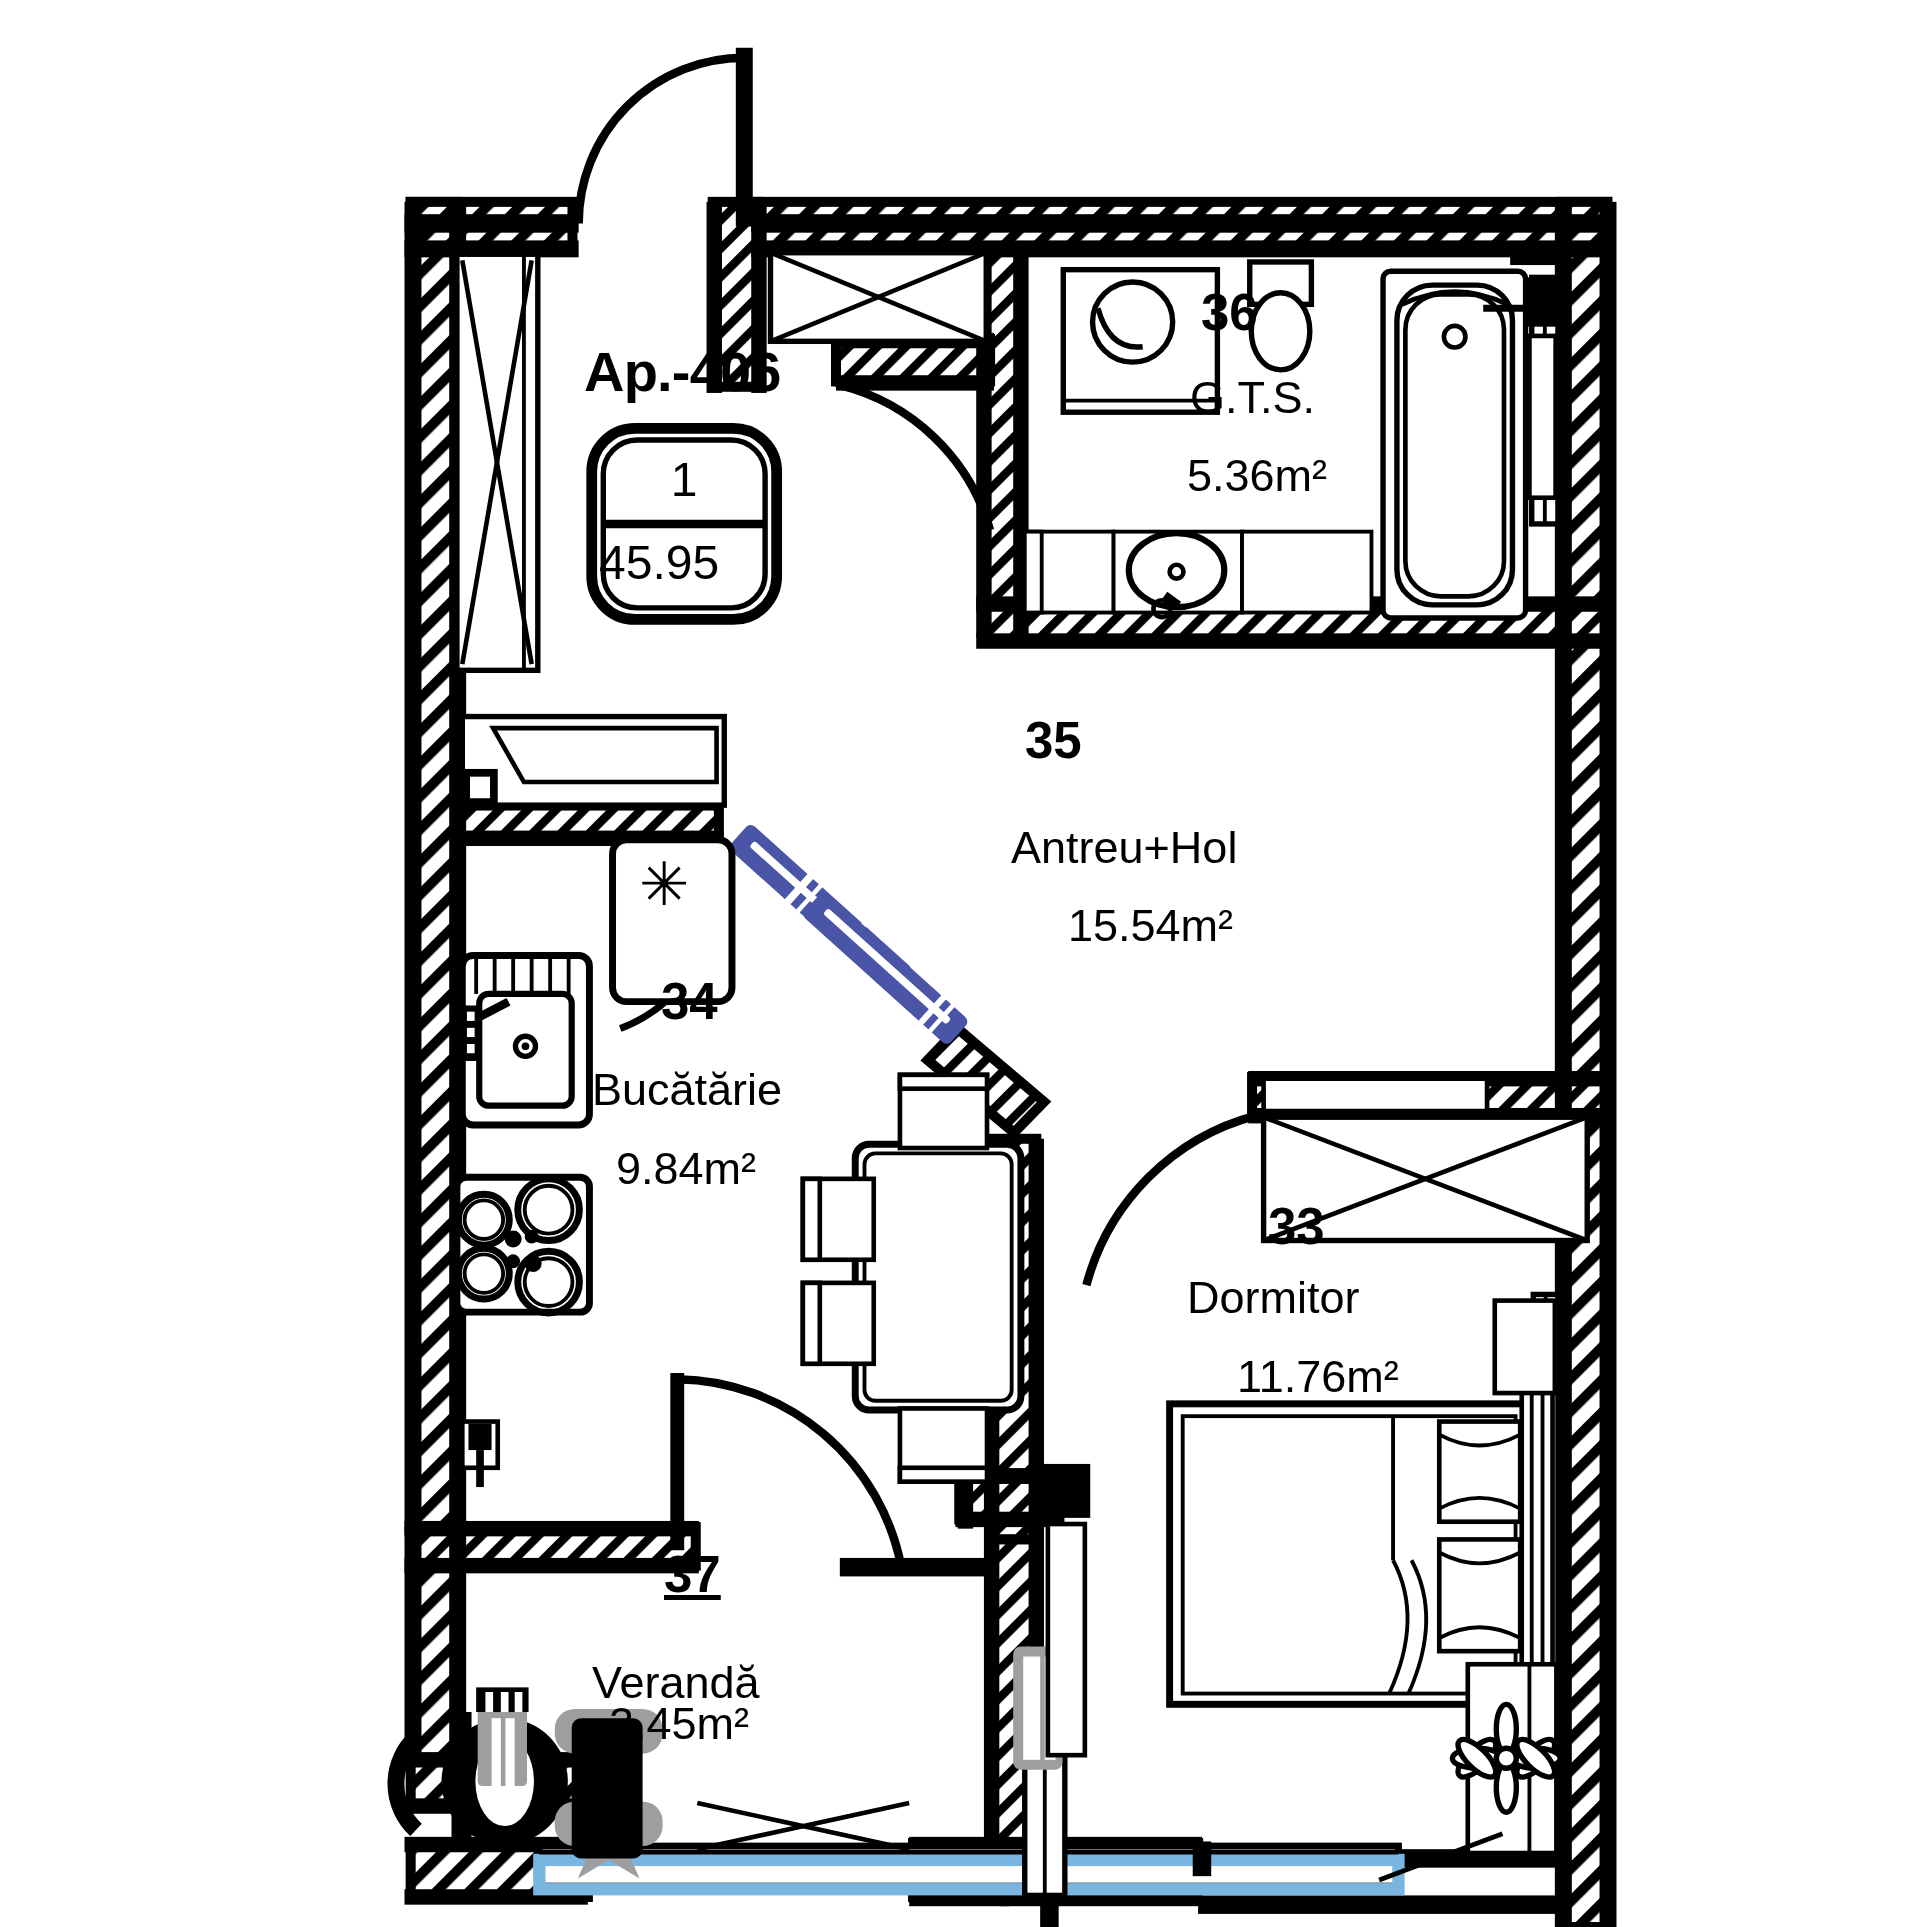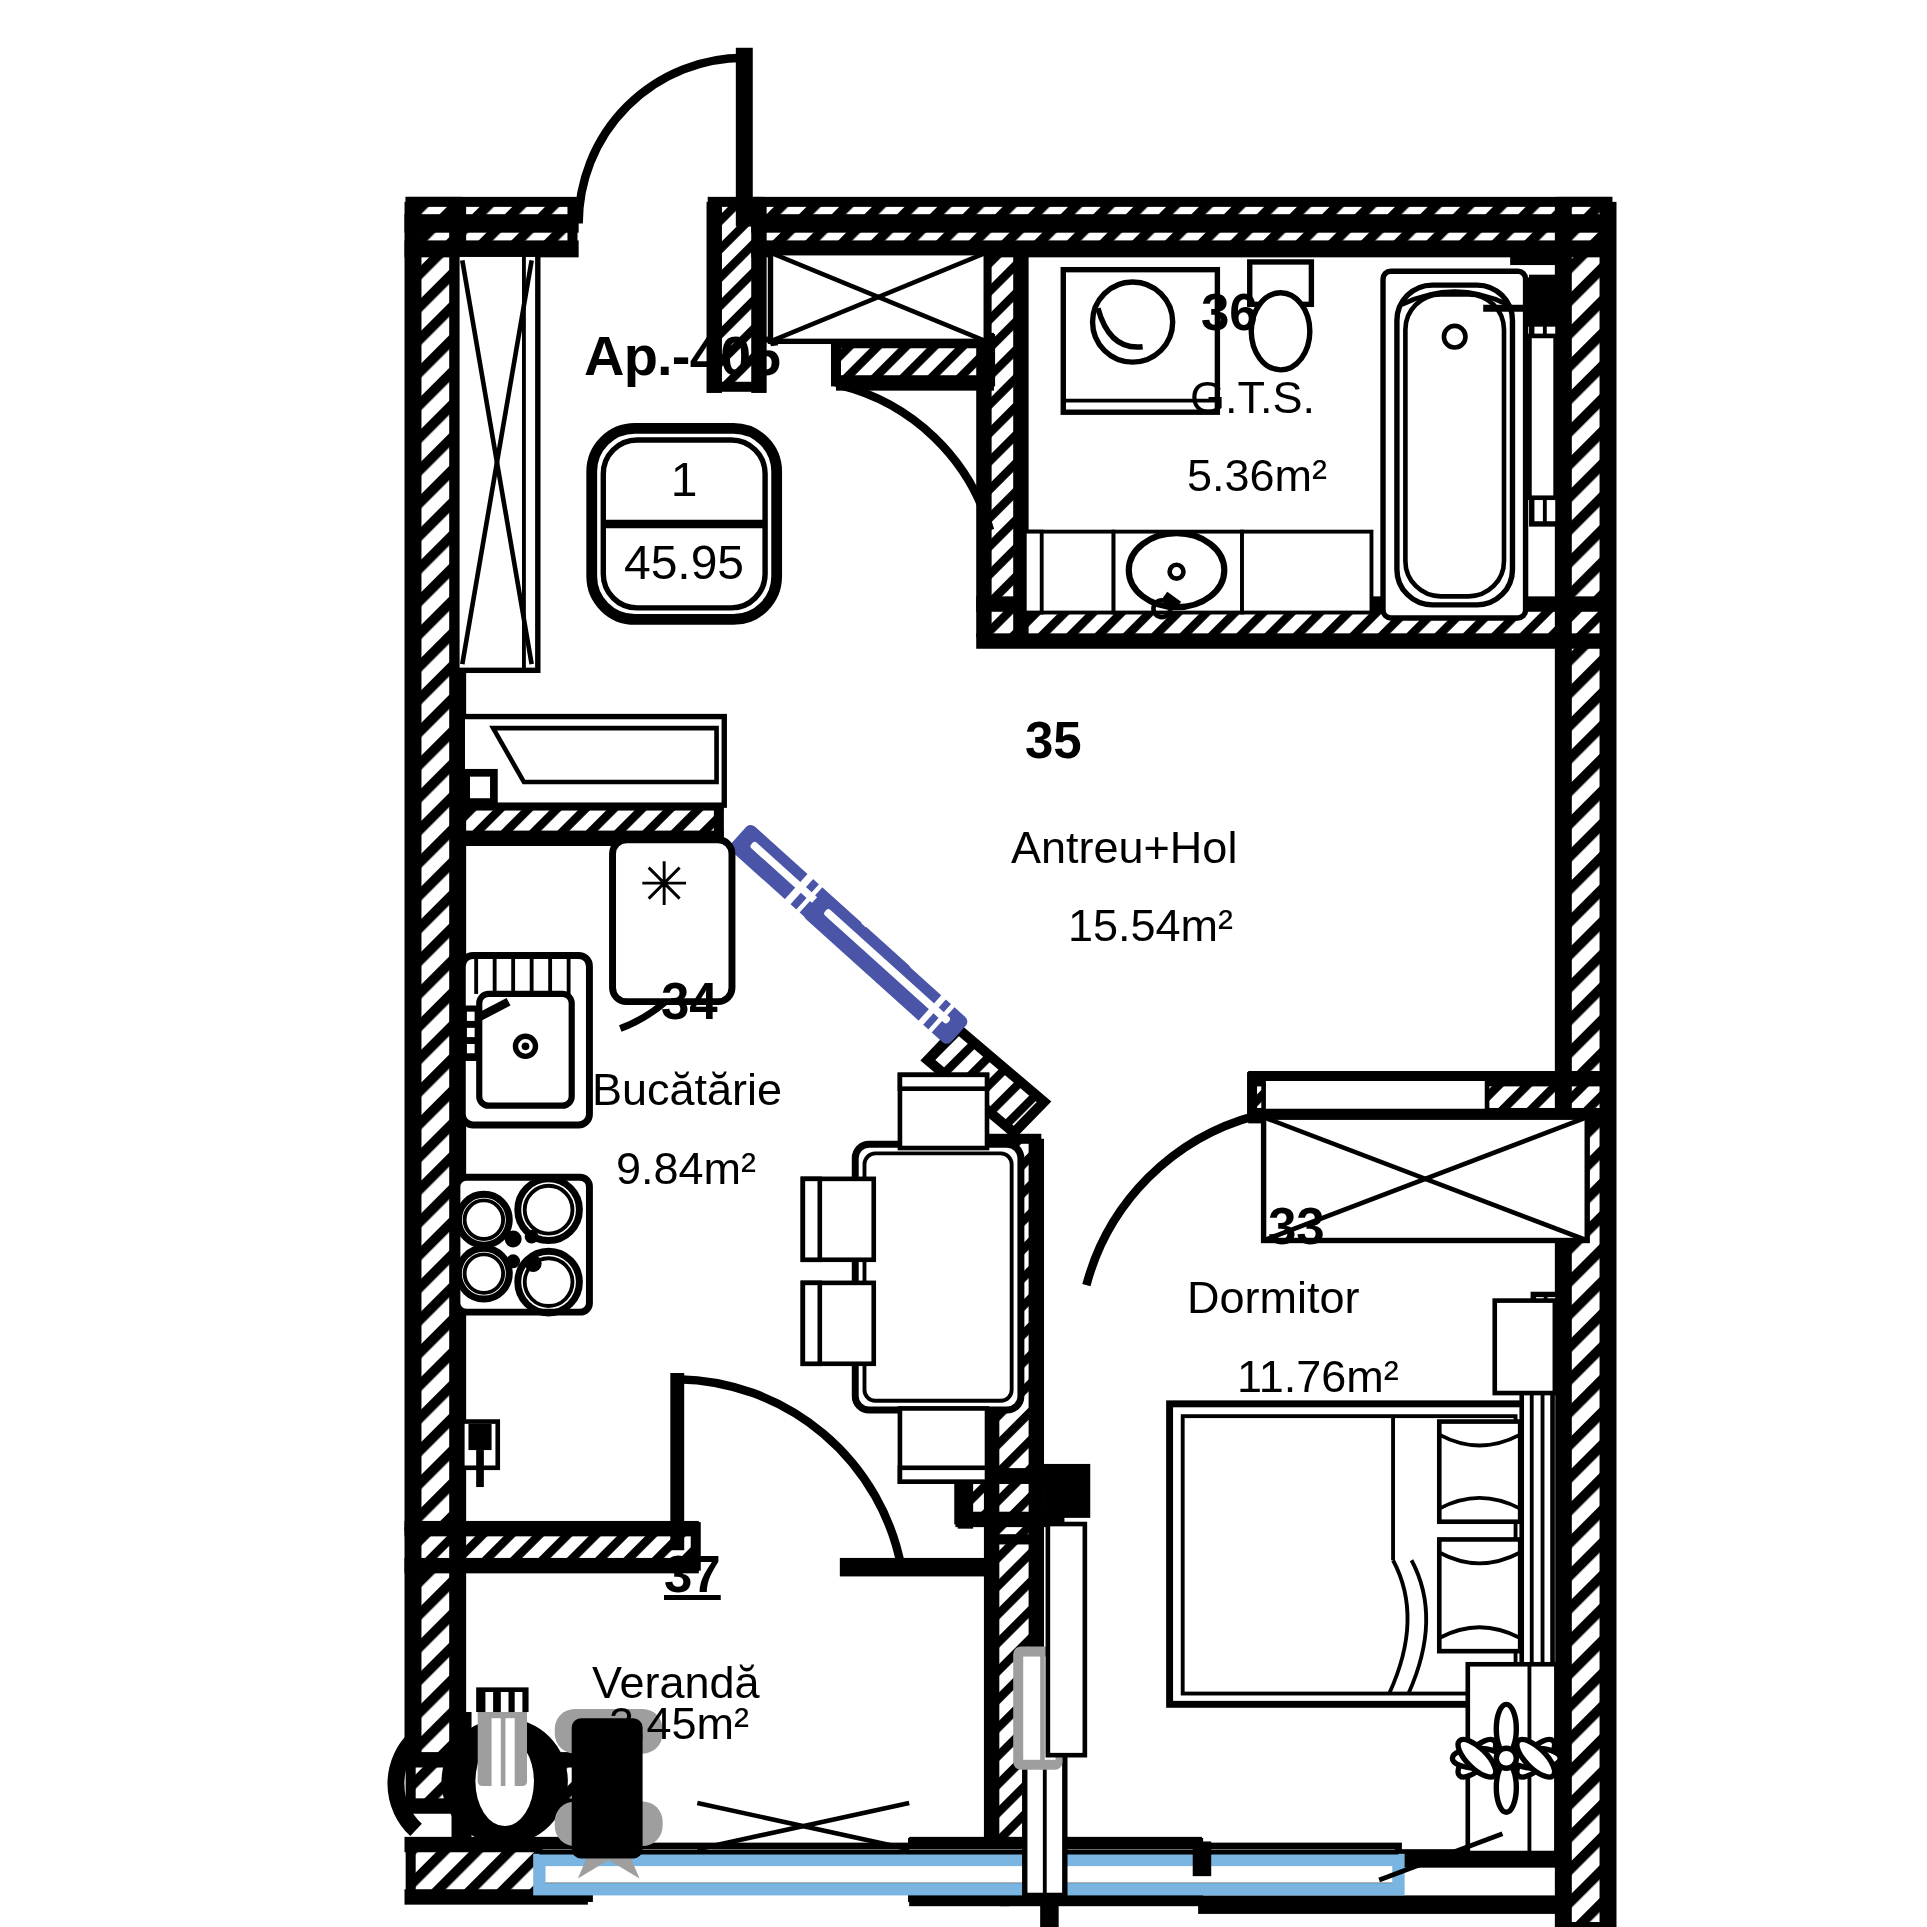--- a/index.html
+++ b/index.html
@@ -55,21 +55,20 @@
     font-weight: normal;
   }
   .lbl.badge-num {
     font-size: 48px;
     font-weight: normal;
     text-align: center;
   }
   .lbl.badge-area {
     font-size: 48px;
     font-weight: normal;
-    text-align: center;
   }
   .centered { transform: translateX(-50%); }
 </style>
 </head>
 <body>
 
 <div id="plan-root">
 
   <svg class="plan" viewBox="0 0 2501 2501" xmlns="http://www.w3.org/2000/svg">
     <defs>
@@ -516,21 +515,21 @@
     </g>
 
     <g fill="none" stroke="#000">
       <rect x="768" y="556" width="240" height="248" rx="56" stroke-width="14"></rect>
       <rect x="783" y="571" width="210" height="218" rx="44" stroke-width="7"></rect>
       <line x1="783" y1="680" x2="993" y2="680" stroke-width="11"></line>
     </g>
 
   </svg>
 
-  <div class="lbl apt-title" style="left:584px; top:328px;">Ap.-406</div>
+  <div class="lbl apt-title" style="left:584px; top:344px;">Ap.-406</div>
 
   <div class="lbl badge-num centered" style="left:684px; top:456px; width:154px;">1</div>
   <div class="lbl badge-area centered" style="left:684px; top:539px; width:170px;">45.95</div>
 
   <div class="lbl room-num" style="left:1177px; top:287px;margin-left:24px;">36</div>
   <div class="lbl room-name" style="left:1190px; top:375px;">G.T.S.</div>
   <div class="lbl room-area" style="left:1187px; top:453px;">5.36m²</div>
 
   <div class="lbl room-num" style="left:1025px; top:715px;">35</div>
   <div class="lbl room-name" style="left:1011px; top:825px;">Antreu+Hol</div>

